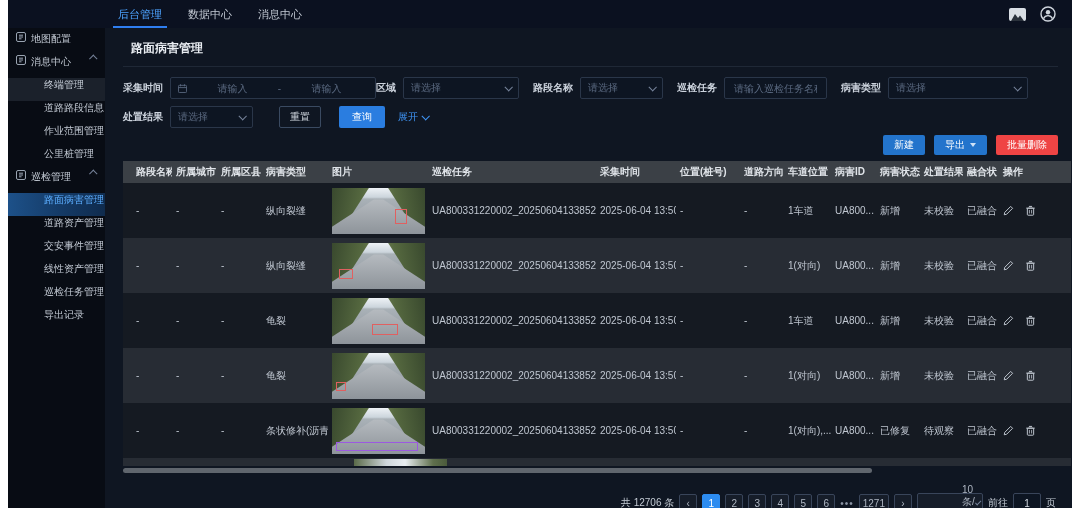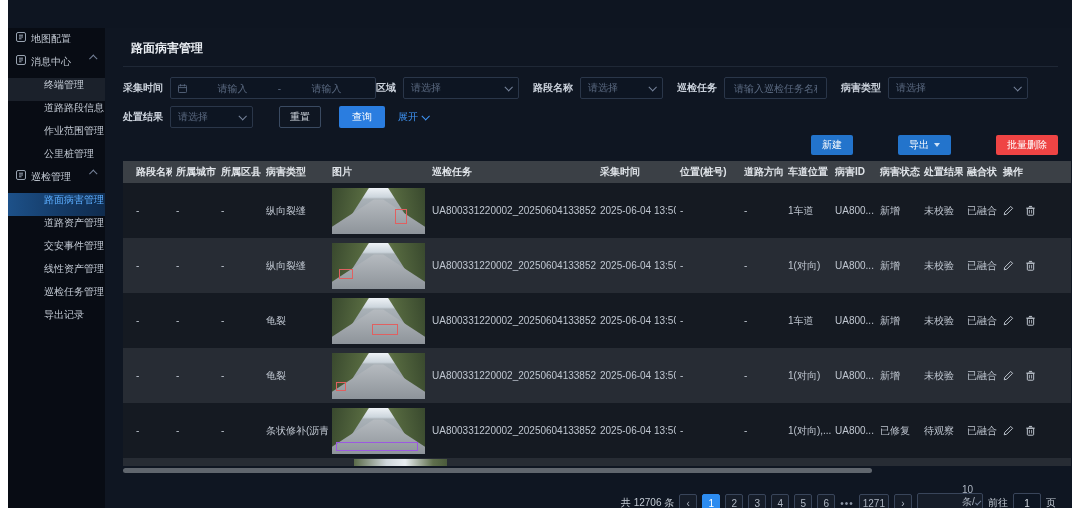--- a/index.html
+++ b/index.html
@@ -40,21 +40,21 @@
   .f-box input::placeholder{color:#5a6980;}
   .sel .caret-dn{margin-left:auto;}
   .daterange{width:206px;gap:4px;}
   .daterange input{text-align:center;}
   .btn{height:22px;box-sizing:border-box;border-radius:2px;font-size:10px;display:inline-flex;align-items:center;justify-content:center;cursor:pointer;}
   .btn-reset{width:42px;background:transparent;border:1px solid #3a4a61;color:#d4dae2;margin-left:26px;}
   .btn-query{width:46px;background:#2a7de0;border:none;color:#fff;margin-left:18px;}
   .expand-link{margin-left:13px;font-size:10px;color:#3f94f5;display:flex;align-items:center;gap:4px;cursor:pointer;}
   
   .actions{display:flex;justify-content:flex-end;gap:9px;margin:4px 0 6px;}
-  .btn-sm{height:20px;padding:0 11px;border:none;border-radius:2px;color:#fff;font-size:10px;margin-left:36px;}
+  .btn-sm{height:20px;padding:0 11px;border:none;border-radius:2px;color:#fff;font-size:10px;}
   .btn-blue{background:#2374cc;}
   .btn-red{background:#ef4444;}
   .tri-dn{width:0;height:0;border-left:3px solid transparent;border-right:3px solid transparent;border-top:4px solid #cfe2f7;margin-left:5px;}
   
   table{border-collapse:collapse;table-layout:fixed;width:948px;}
   th{background:#3b4046;color:#e0e4e9;font-size:10px;font-weight:bold;text-align:left;height:22px;padding:0 2px 0 4px;white-space:nowrap;overflow:hidden;}
   td{font-size:10px;color:#bfc6d0;height:55px;padding:0 2px 0 4px;white-space:nowrap;overflow:hidden;}
   tr.odd td{background:#151a22;}
   tr.even td{background:#272c34;}
   th:first-child,td:first-child{padding-left:13px;}
@@ -80,20 +80,41 @@
   .pg-ellipsis{color:#8a93a3;letter-spacing:1px;}
   .pg-sel{width:66px;height:20px;padding-left:44px;}
   .pg-goto-input{width:28px;height:20px;box-sizing:border-box;background:#0d1522;border:1px solid #39455a;border-radius:2px;
     color:#d4dae2;font-size:10px;text-align:center;outline:none;font-family:inherit;}
 </style>
 </head>
 <body>
 
 <div class="app">
 
+  <div class="topbar">
+    <div class="tabs">
+        <div class="tab active">后台管理</div>
+        <div class="tab">数据中心</div>
+        <div class="tab">消息中心</div>
+      </div>
+    <div class="topbar-right">
+      <span class="screen-ic">
+        <svg width="13" height="9" viewBox="0 0 13 9">
+            <path d="M0 9 L4 2 L7 6 L9 3.5 L13 9 Z" fill="#2a313b"></path>
+          </svg>
+      </span>
+      <span style="display:inline-flex;">
+        <svg width="16" height="16" viewBox="0 0 16 16">
+            <circle cx="8" cy="8" r="7" fill="none" stroke="#cfd5dd" stroke-width="1.4"></circle>
+            <circle cx="8" cy="6.3" r="2.2" fill="#cfd5dd"></circle>
+            <path d="M3.5 12.6 C4.5 10.4 6 9.6 8 9.6 C10 9.6 11.5 10.4 12.5 12.6" fill="none" stroke="#cfd5dd" stroke-width="1.4"></path>
+          </svg>
+      </span>
+    </div>
+  </div>
 
   <div class="sidebar">
       <div class="sb-item root">
         <span style="display: inline-flex;">
           <svg class="sb-ic" viewBox="0 0 10 10">
             <rect x="0.5" y="0.5" width="9" height="9" rx="1.5" fill="none" stroke="#9aa4b2"></rect>
             <line x1="3" y1="3.2" x2="7" y2="3.2" stroke="#9aa4b2"></line>
             <line x1="3" y1="5" x2="7" y2="5" stroke="#9aa4b2"></line>
             <line x1="3" y1="6.8" x2="5.5" y2="6.8" stroke="#9aa4b2"></line>
           </svg>

